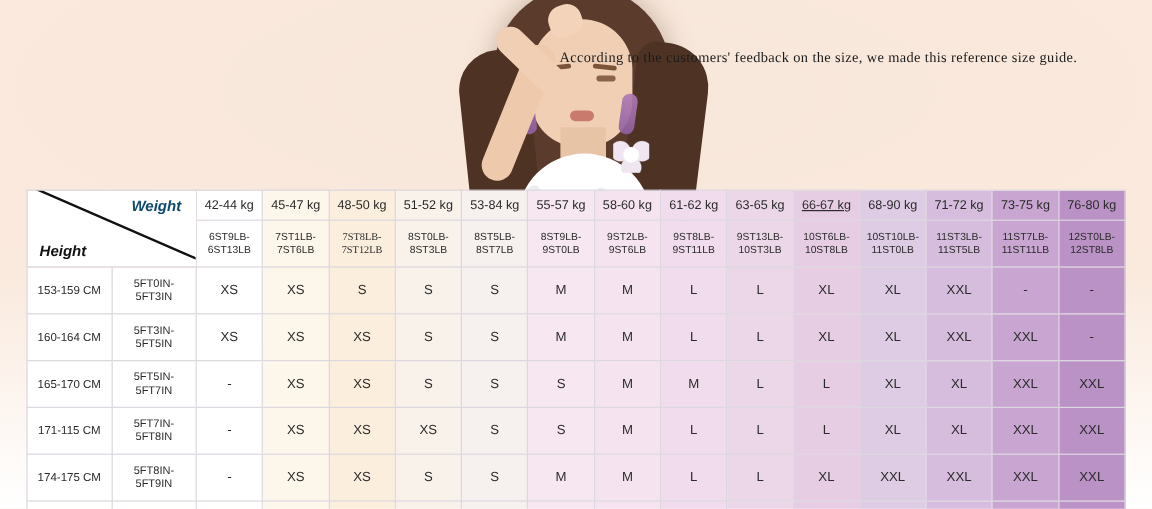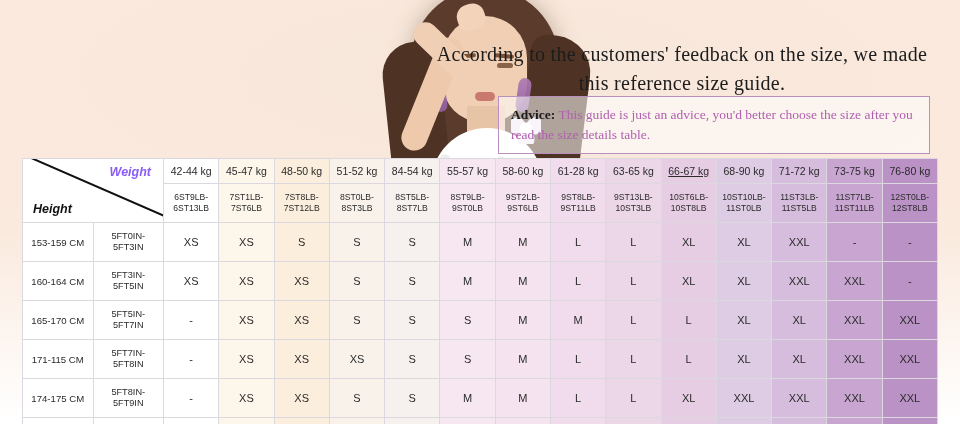--- a/index.html
+++ b/index.html
@@ -237,21 +237,21 @@
   }
 
   
   .headline {
     position: absolute;
     right: 28px;
     top: 40px;
     width: 500px;
     text-align: center;
     font-family: "Liberation Serif", serif;
-    font-size: 20px;
+    font-size: 12px;
     line-height: 1.45;
     color: #1c1c1c;
     letter-spacing: 0.3px;
   }
   .advice-box {
     position: absolute;
     right: 30px;
     top: 96px;
     width: 432px;
     border: 1px solid #b88fbf;
@@ -312,21 +312,21 @@
     transform-origin: 0 0;
     transform: rotate(23.5deg);
   }
   .corner .w {
     position: absolute;
     right: 12px;
     top: 6px;
     font-weight: bold;
     font-size: 12.5px;
     font-style: italic;
-    color: #8b5cf6;
+    color: #0c4a6e;
   }
   .corner .h {
     position: absolute;
     left: 10px;
     bottom: 6px;
     font-weight: bold;
     font-size: 12.5px;
     font-style: italic;
     color: #111;
   }
@@ -394,53 +394,50 @@
       <div class="m-shoulder-l"></div>
       <div class="m-shoulder-r"></div>
       <div class="m-arm"></div>
       <div class="m-forearm"></div>
       <div class="m-hand"></div>
     </div>
 
 
     <div class="headline">According to the customers' feedback on the size, we made this reference size guide.</div>
 
-    <div class="advice-box">
-      <span class="lbl">Advice:</span><span class="txt"> This guide is just an advice, you'd better choose the size after you read the size details table.</span>
-    </div>
   </div>
 
   <div class="table-wrap">
     <table class="size">
       <tbody id="table-body">
           <tr>
             <td class="corner" colspan="2" rowspan="2">
               <div class="slash"></div>
               <div class="w">Weight</div>
               <div class="h">Height</div>
             </td>
             <td class="wkg" style="background: rgb(255, 255, 255);">42-44 kg</td>
             <td class="wkg" style="background: rgb(253, 246, 234);">45-47 kg</td>
             <td class="wkg" style="background: rgb(251, 238, 221);">48-50 kg</td>
             <td class="wkg" style="background: rgb(248, 242, 234);">51-52 kg</td>
-            <td class="wkg" style="background: rgb(246, 241, 239);">84-54 kg</td>
+            <td class="wkg" style="background: rgb(246, 241, 239);">53-84 kg</td>
             <td class="wkg" style="background: rgb(246, 231, 241);">55-57 kg</td>
             <td class="wkg" style="background: rgb(245, 228, 239);">58-60 kg</td>
-            <td class="wkg" style="background: rgb(240, 220, 236);">61-28 kg</td>
+            <td class="wkg" style="background: rgb(240, 220, 236);">61-62 kg</td>
             <td class="wkg" style="background: rgb(236, 215, 233);">63-65 kg</td>
             <td class="wkg" style="background: rgb(231, 205, 228); text-decoration: underline;">66-67 kg</td>
             <td class="wkg" style="background: rgb(222, 203, 228);">68-90 kg</td>
             <td class="wkg" style="background: rgb(214, 188, 221);">71-72 kg</td>
             <td class="wkg" style="background: rgb(201, 166, 210);">73-75 kg</td>
             <td class="wkg" style="background: rgb(187, 146, 198); text-align: center;">76-80 kg</td>
           </tr>
           <tr>
             <td class="wlb" style="background: rgb(255, 255, 255);">6ST9LB-<br>6ST13LB</td>
             <td class="wlb" style="background: rgb(253, 246, 234);">7ST1LB-<br>7ST6LB</td>
-            <td class="wlb" style="background: rgb(251, 238, 221);">7ST8LB-<br>7ST12LB</td>
+            <td class="wlb" style="background: rgb(251, 238, 221); font-family: Liberation Serif, serif;">7ST8LB-<br>7ST12LB</td>
             <td class="wlb" style="background: rgb(248, 242, 234);">8ST0LB-<br>8ST3LB</td>
             <td class="wlb" style="background: rgb(246, 241, 239);">8ST5LB-<br>8ST7LB</td>
             <td class="wlb" style="background: rgb(246, 231, 241);">8ST9LB-<br>9ST0LB</td>
             <td class="wlb" style="background: rgb(245, 228, 239);">9ST2LB-<br>9ST6LB</td>
             <td class="wlb" style="background: rgb(240, 220, 236);">9ST8LB-<br>9ST11LB</td>
             <td class="wlb" style="background: rgb(236, 215, 233);">9ST13LB-<br>10ST3LB</td>
             <td class="wlb" style="background: rgb(231, 205, 228);">10ST6LB-<br>10ST8LB</td>
             <td class="wlb" style="background: rgb(222, 203, 228);">10ST10LB-<br>11ST0LB</td>
             <td class="wlb" style="background: rgb(214, 188, 221);">11ST3LB-<br>11ST5LB</td>
             <td class="wlb" style="background: rgb(201, 166, 210);">11ST7LB-<br>11ST11LB</td>

